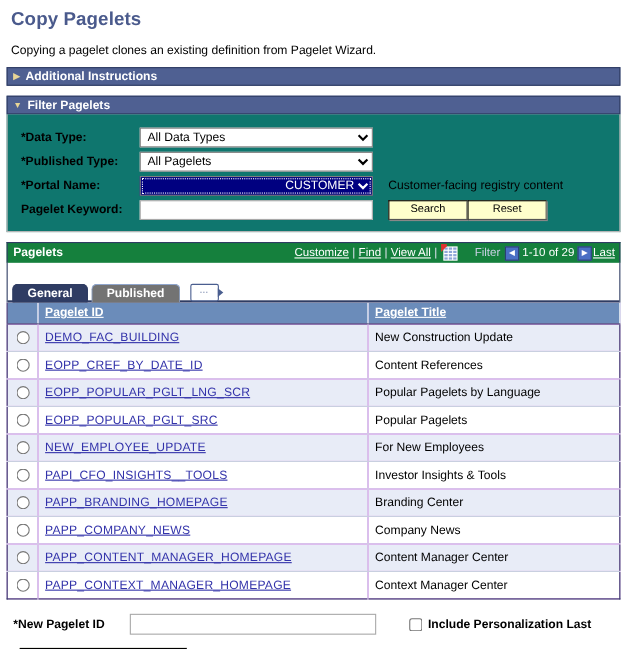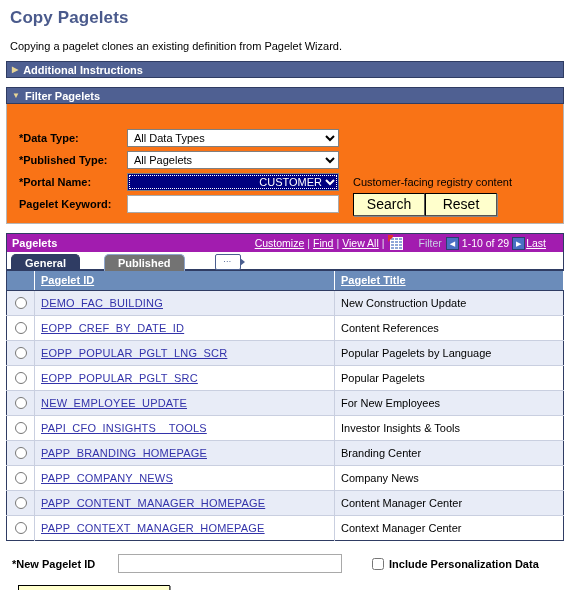--- a/index.html
+++ b/index.html
@@ -52,22 +52,22 @@
     margin: 0 5px 0 1px;
     line-height: 1;
     display: inline-block;
   }
 
   
   .filter-panel {
     margin: 0 6px 0 6px;
     border: 1px solid #b6b6b6;
     border-top: none;
-    background: #f97316;
-    padding: 23px 0 8px 0;
+    background: #0f766e;
+    padding: 10px 0 8px 0;
     box-sizing: border-box;
   }
   .frow {
     display: flex;
     align-items: center;
     height: 22px;
     padding-left: 12px;
   }
   .flabel {
     width: 108px;
@@ -103,47 +103,47 @@
     background: #ffffff;
   }
   .hint {
     margin-left: 14px;
     font-size: 11px;
     color: #000;
     white-space: nowrap;
   }
   .btn {
     font-family: "Liberation Sans", sans-serif;
-    font-size: 14px;
+    font-size: 10px;
     background: #ffffcc;
     border: 1px solid #000000;
     border-right-color: #555;
     border-bottom-color: #555;
     box-shadow: 1px 1px 0 #888;
     padding: 2px 0 3px 0;
     text-align: center;
     cursor: pointer;
     color: #000;
   }
   .btn-search { width: 72px; margin-left: 14px; }
   .btn-reset  { width: 72px; }
 
   
   .grid-wrap { margin: 9px 6px 0 6px; }
   .grid-title-bar {
-    background: #a21caf;
+    background: #15803d;
     border: 1px solid #2f3c63;
     border-bottom: none;
     height: 19px;
     display: flex;
     align-items: center;
     color: #fff;
     font-weight: bold;
     font-size: 11px;
-    padding: 0 16px 0 5px;
+    padding: 0 3px 0 5px;
     box-sizing: border-box;
   }
   .grid-title-bar .gt-label { flex: 0 0 auto; }
   .gt-right {
     margin-left: auto;
     display: flex;
     align-items: center;
     font-weight: normal;
     font-size: 10.5px;
     white-space: nowrap;
@@ -195,27 +195,26 @@
     font-size: 7px;
     line-height: 1;
     box-sizing: border-box;
   }
 
   
   .tabs-row {
     background: #ffffff;
     border-left: 1px solid #2f3c63;
     border-right: 1px solid #2f3c63;
-    height: 19px;
+    height: 36px;
     display: flex;
     align-items: flex-end;
     padding-left: 4px;
     box-sizing: border-box;
     position: relative;
-    gap: 21px;
   }
   .tabs-row::after {
     content: "";
     position: absolute;
     left: 0; right: 0; bottom: 0;
     height: 2px;
     background: #2f3c63;
   }
   .tab {
     height: 17px;
@@ -524,19 +523,19 @@
         </tr>
       </tbody>
   </table>
 </div>
 
 <div class="bottom-row">
   <span class="npl-label">*New Pagelet ID</span>
   <input class="npl-input" type="text" placeholder="" style="">
   <label class="chk-wrap">
     <input type="checkbox" class="ps-check" style="">
-    <span>Include Personalization Data</span>
+    <span>Include Personalization Last</span>
   </label>
 </div>
 
 <div class="save-wrap">
   <button class="btn btn-save">Type New Pagelet</button>
 </div>
 
 </body></html>

